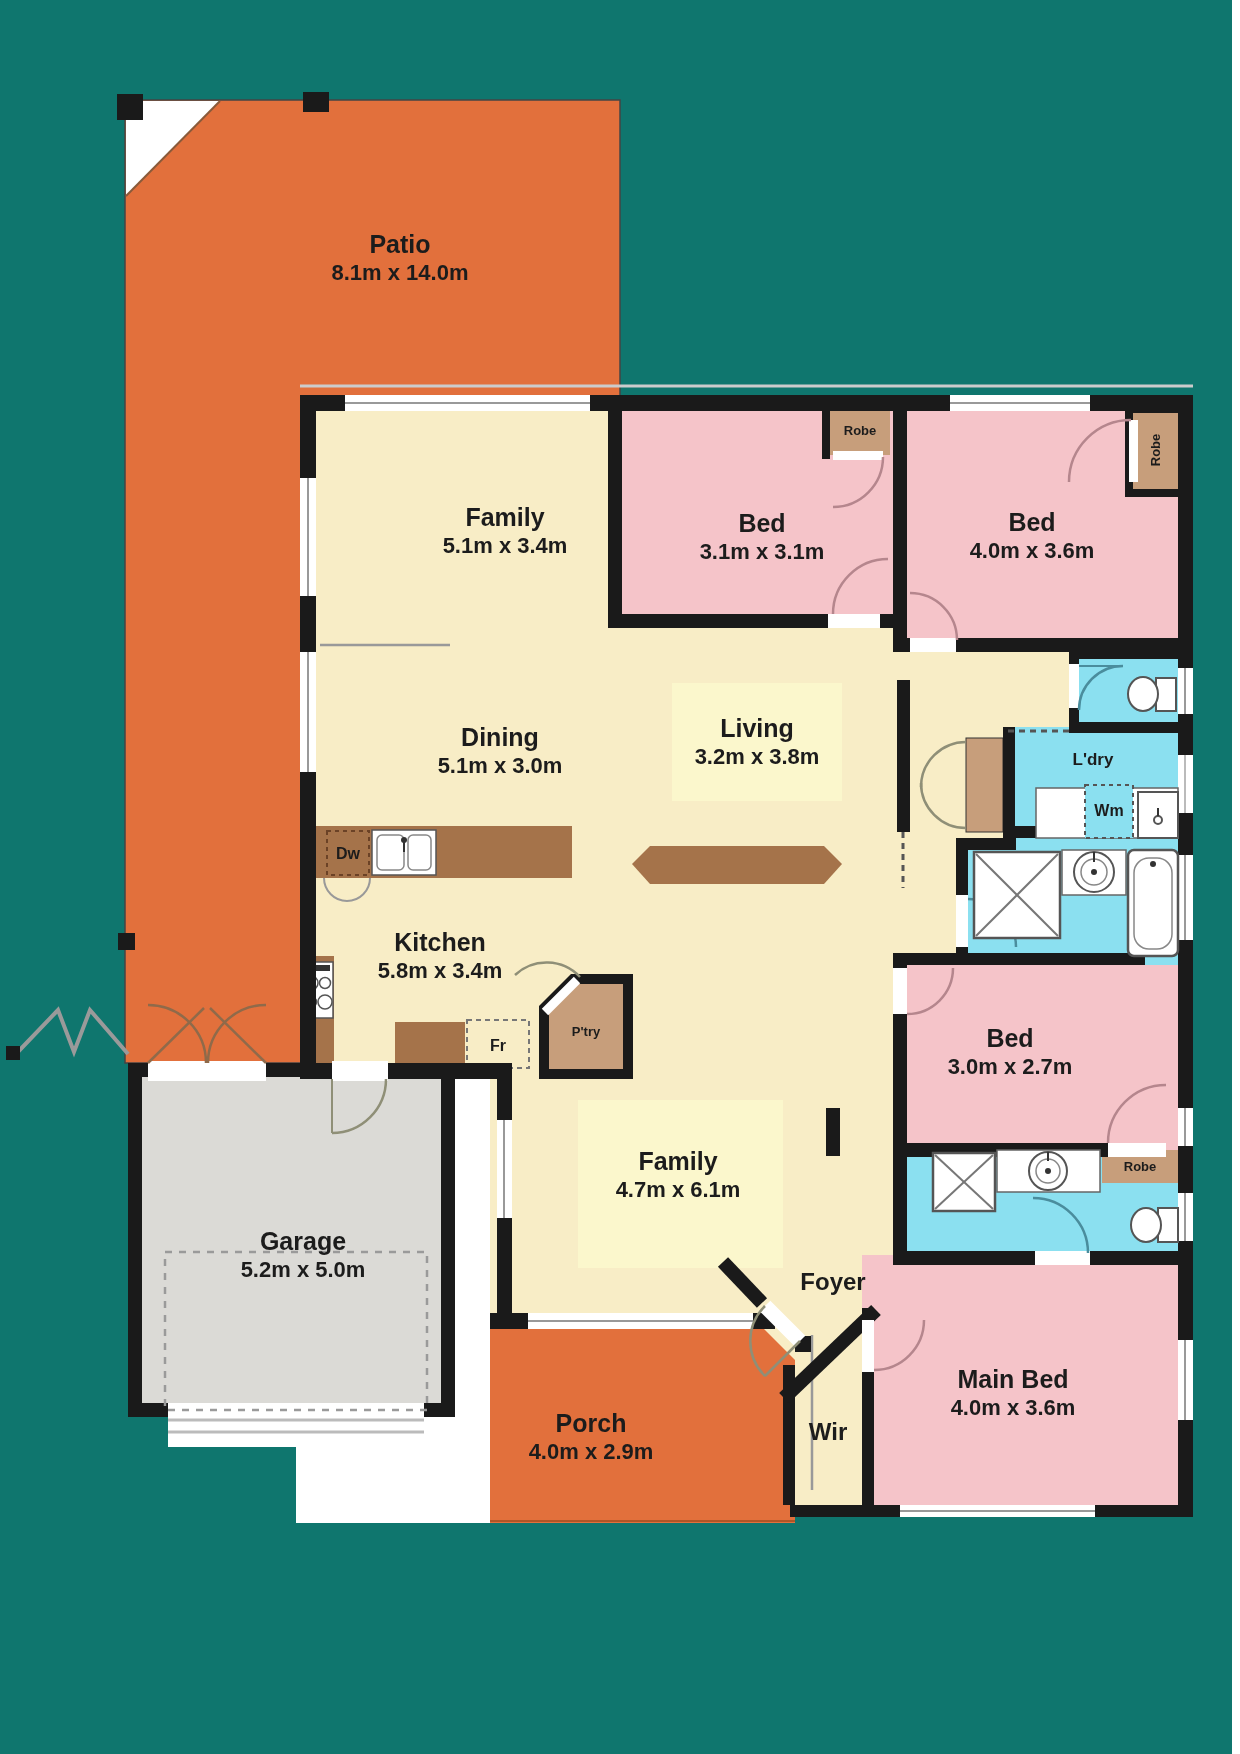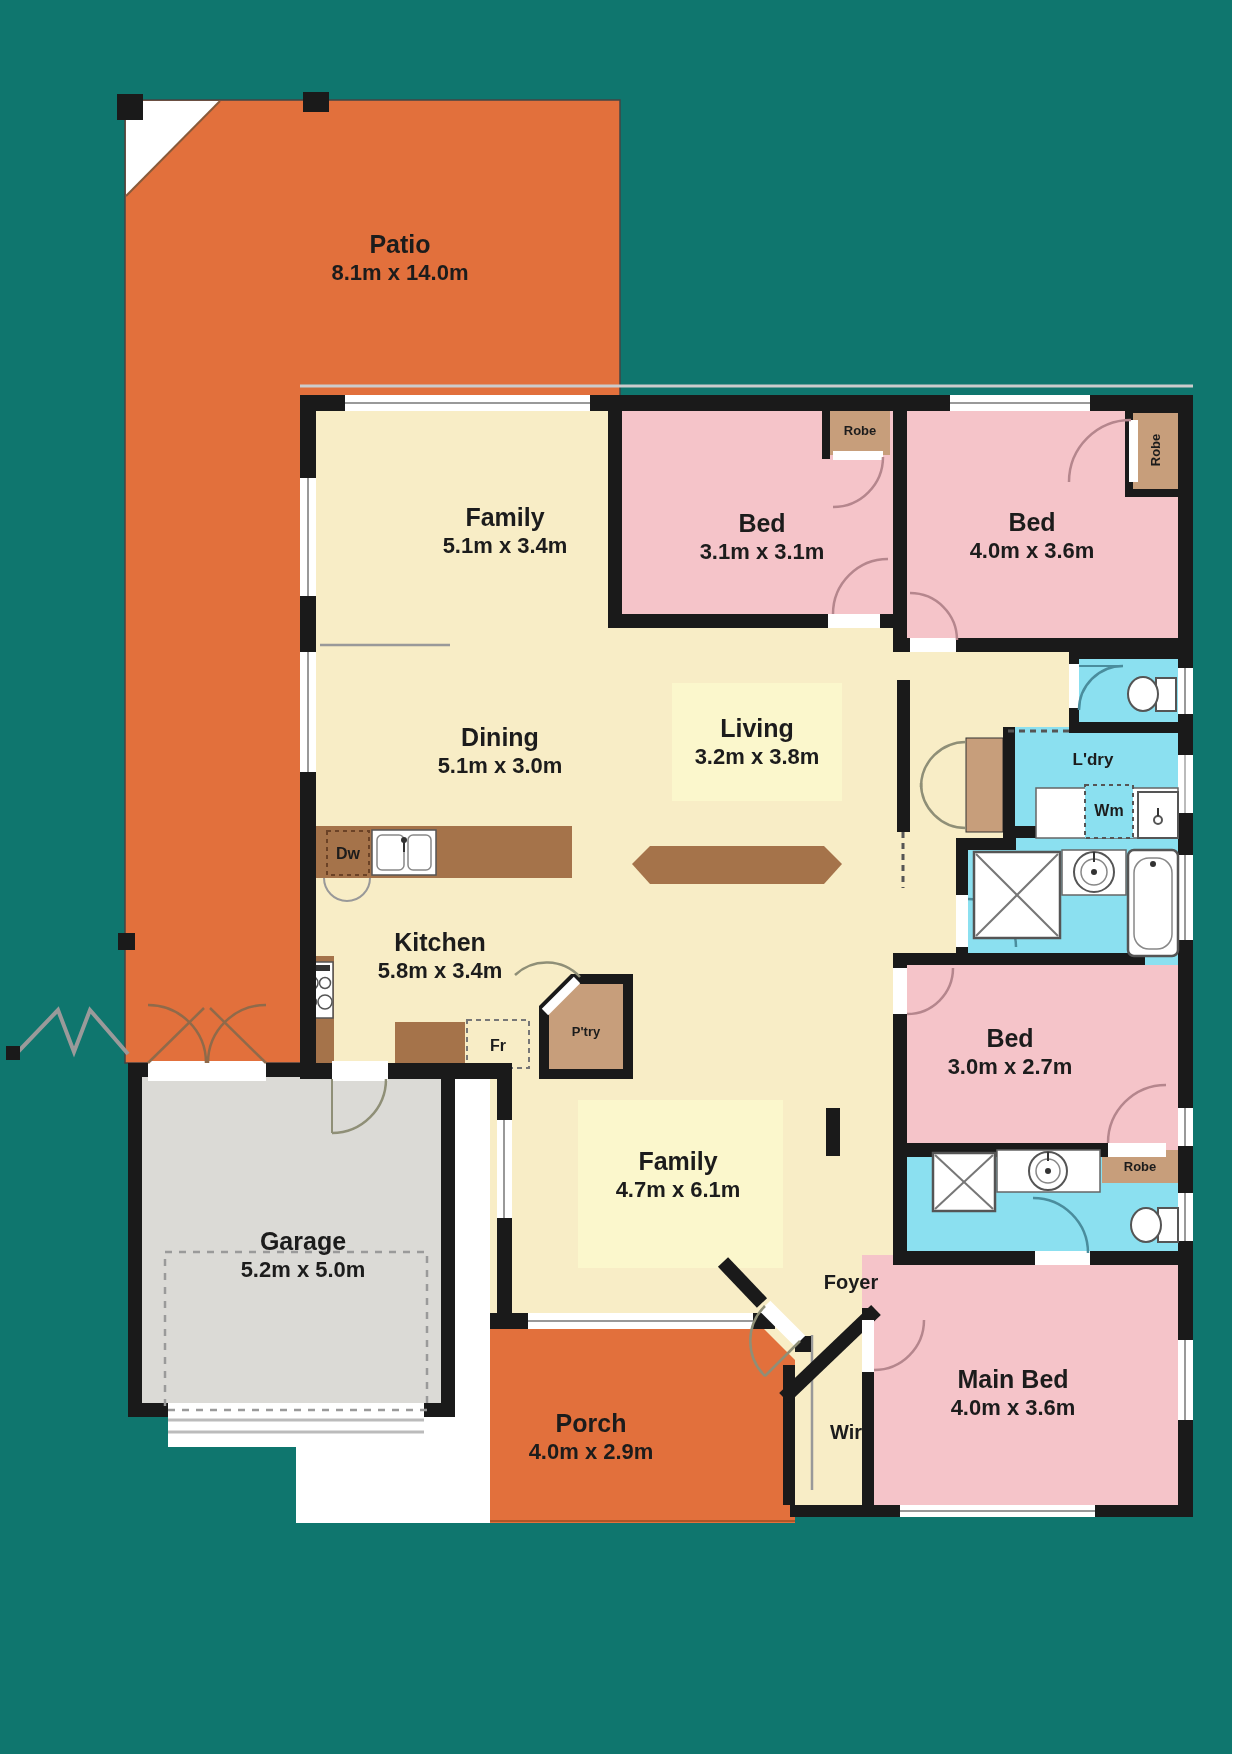--- a/index.html
+++ b/index.html
@@ -3,21 +3,21 @@
 <meta charset="utf-8">
 <style>
   html,body{margin:0;padding:0;background:#ffffff;}
   .plan{position:relative;width:1232px;height:1754px;background:#0f766e;
         font-family:"Liberation Sans",sans-serif;overflow:hidden;}
   .plan svg{position:absolute;left:0;top:0;}
   .lbl{position:absolute;transform:translate(-50%,-50%);text-align:center;
        color:#1c1c1c;font-weight:bold;white-space:nowrap;line-height:1.22;}
   .lbl .nm{display:block;font-size:25px;}
   .lbl .dm{display:block;font-size:22px;}
-  .lbl.mid{font-size:20px;margin-left:18px;}
+  .lbl.mid{font-size:24px;}
   .lbl.ldry{font-size:17px;}
   .lbl.small{font-size:13px;}
   .lbl.tiny{font-size:16px;}
   .lbl.rot{transform:translate(-50%,-50%) rotate(-90deg);}
 </style>
 </head>
 <body>
 
 <div class="plan">
 

